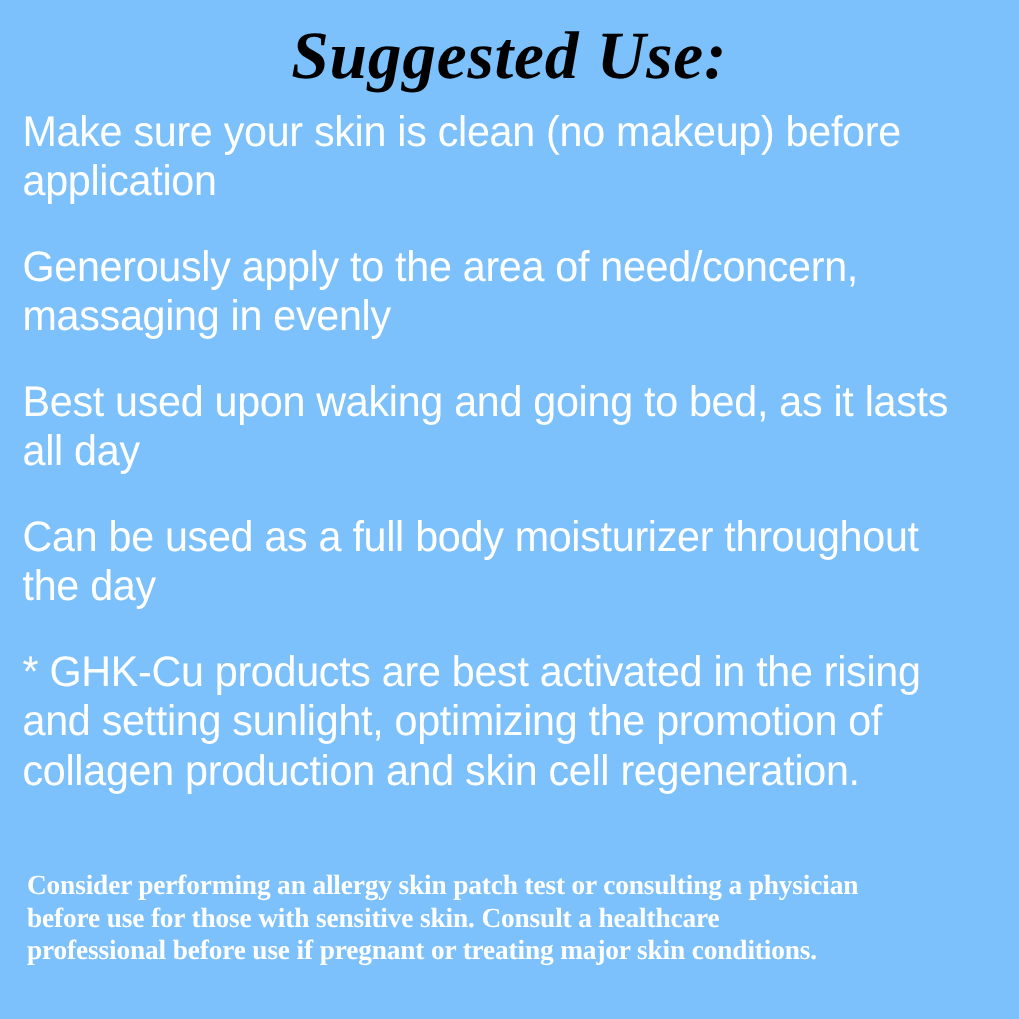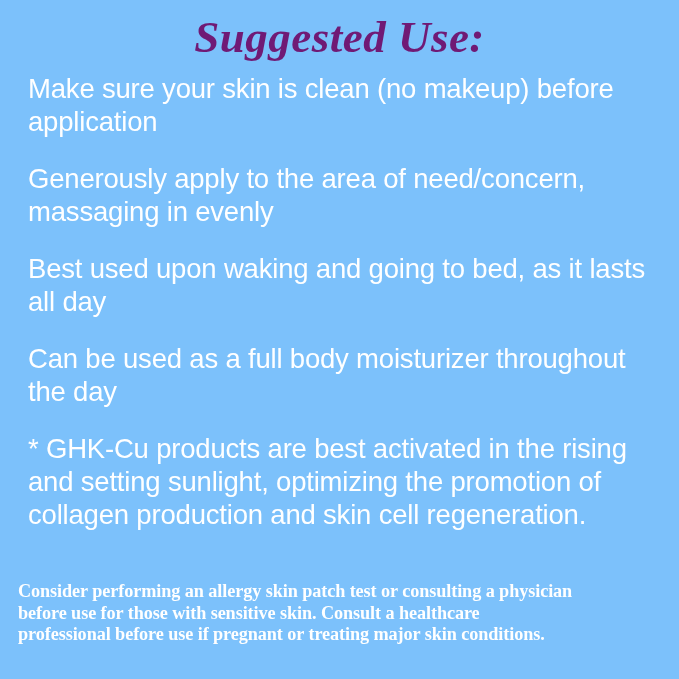--- a/index.html
+++ b/index.html
@@ -24,35 +24,35 @@
     box-sizing: border-box;
   }
 
   
   #title {
     position: absolute;
     top: 9px;
     left: 0;
     width: 679px;
     text-align: center;
-    color: #701a75;
+    color: #000000;
     font-family: "Liberation Serif", "DejaVu Serif", serif;
     font-weight: bold;
     font-style: italic;
     font-size: 45px;
     line-height: 56px;
     letter-spacing: 0.5px;
     white-space: nowrap;
   }
 
   
   #body-block {
     position: absolute;
     top: 72px;
-    left: 28px;
+    left: 15px;
     width: 650px;
   }
 
   .para {
     color: #ffffff;
     font-family: "Liberation Sans Narrow", "Liberation Sans", sans-serif;
     font-size: 28.5px;
     line-height: 33px;
     font-weight: 400;
     letter-spacing: -0.2px;

